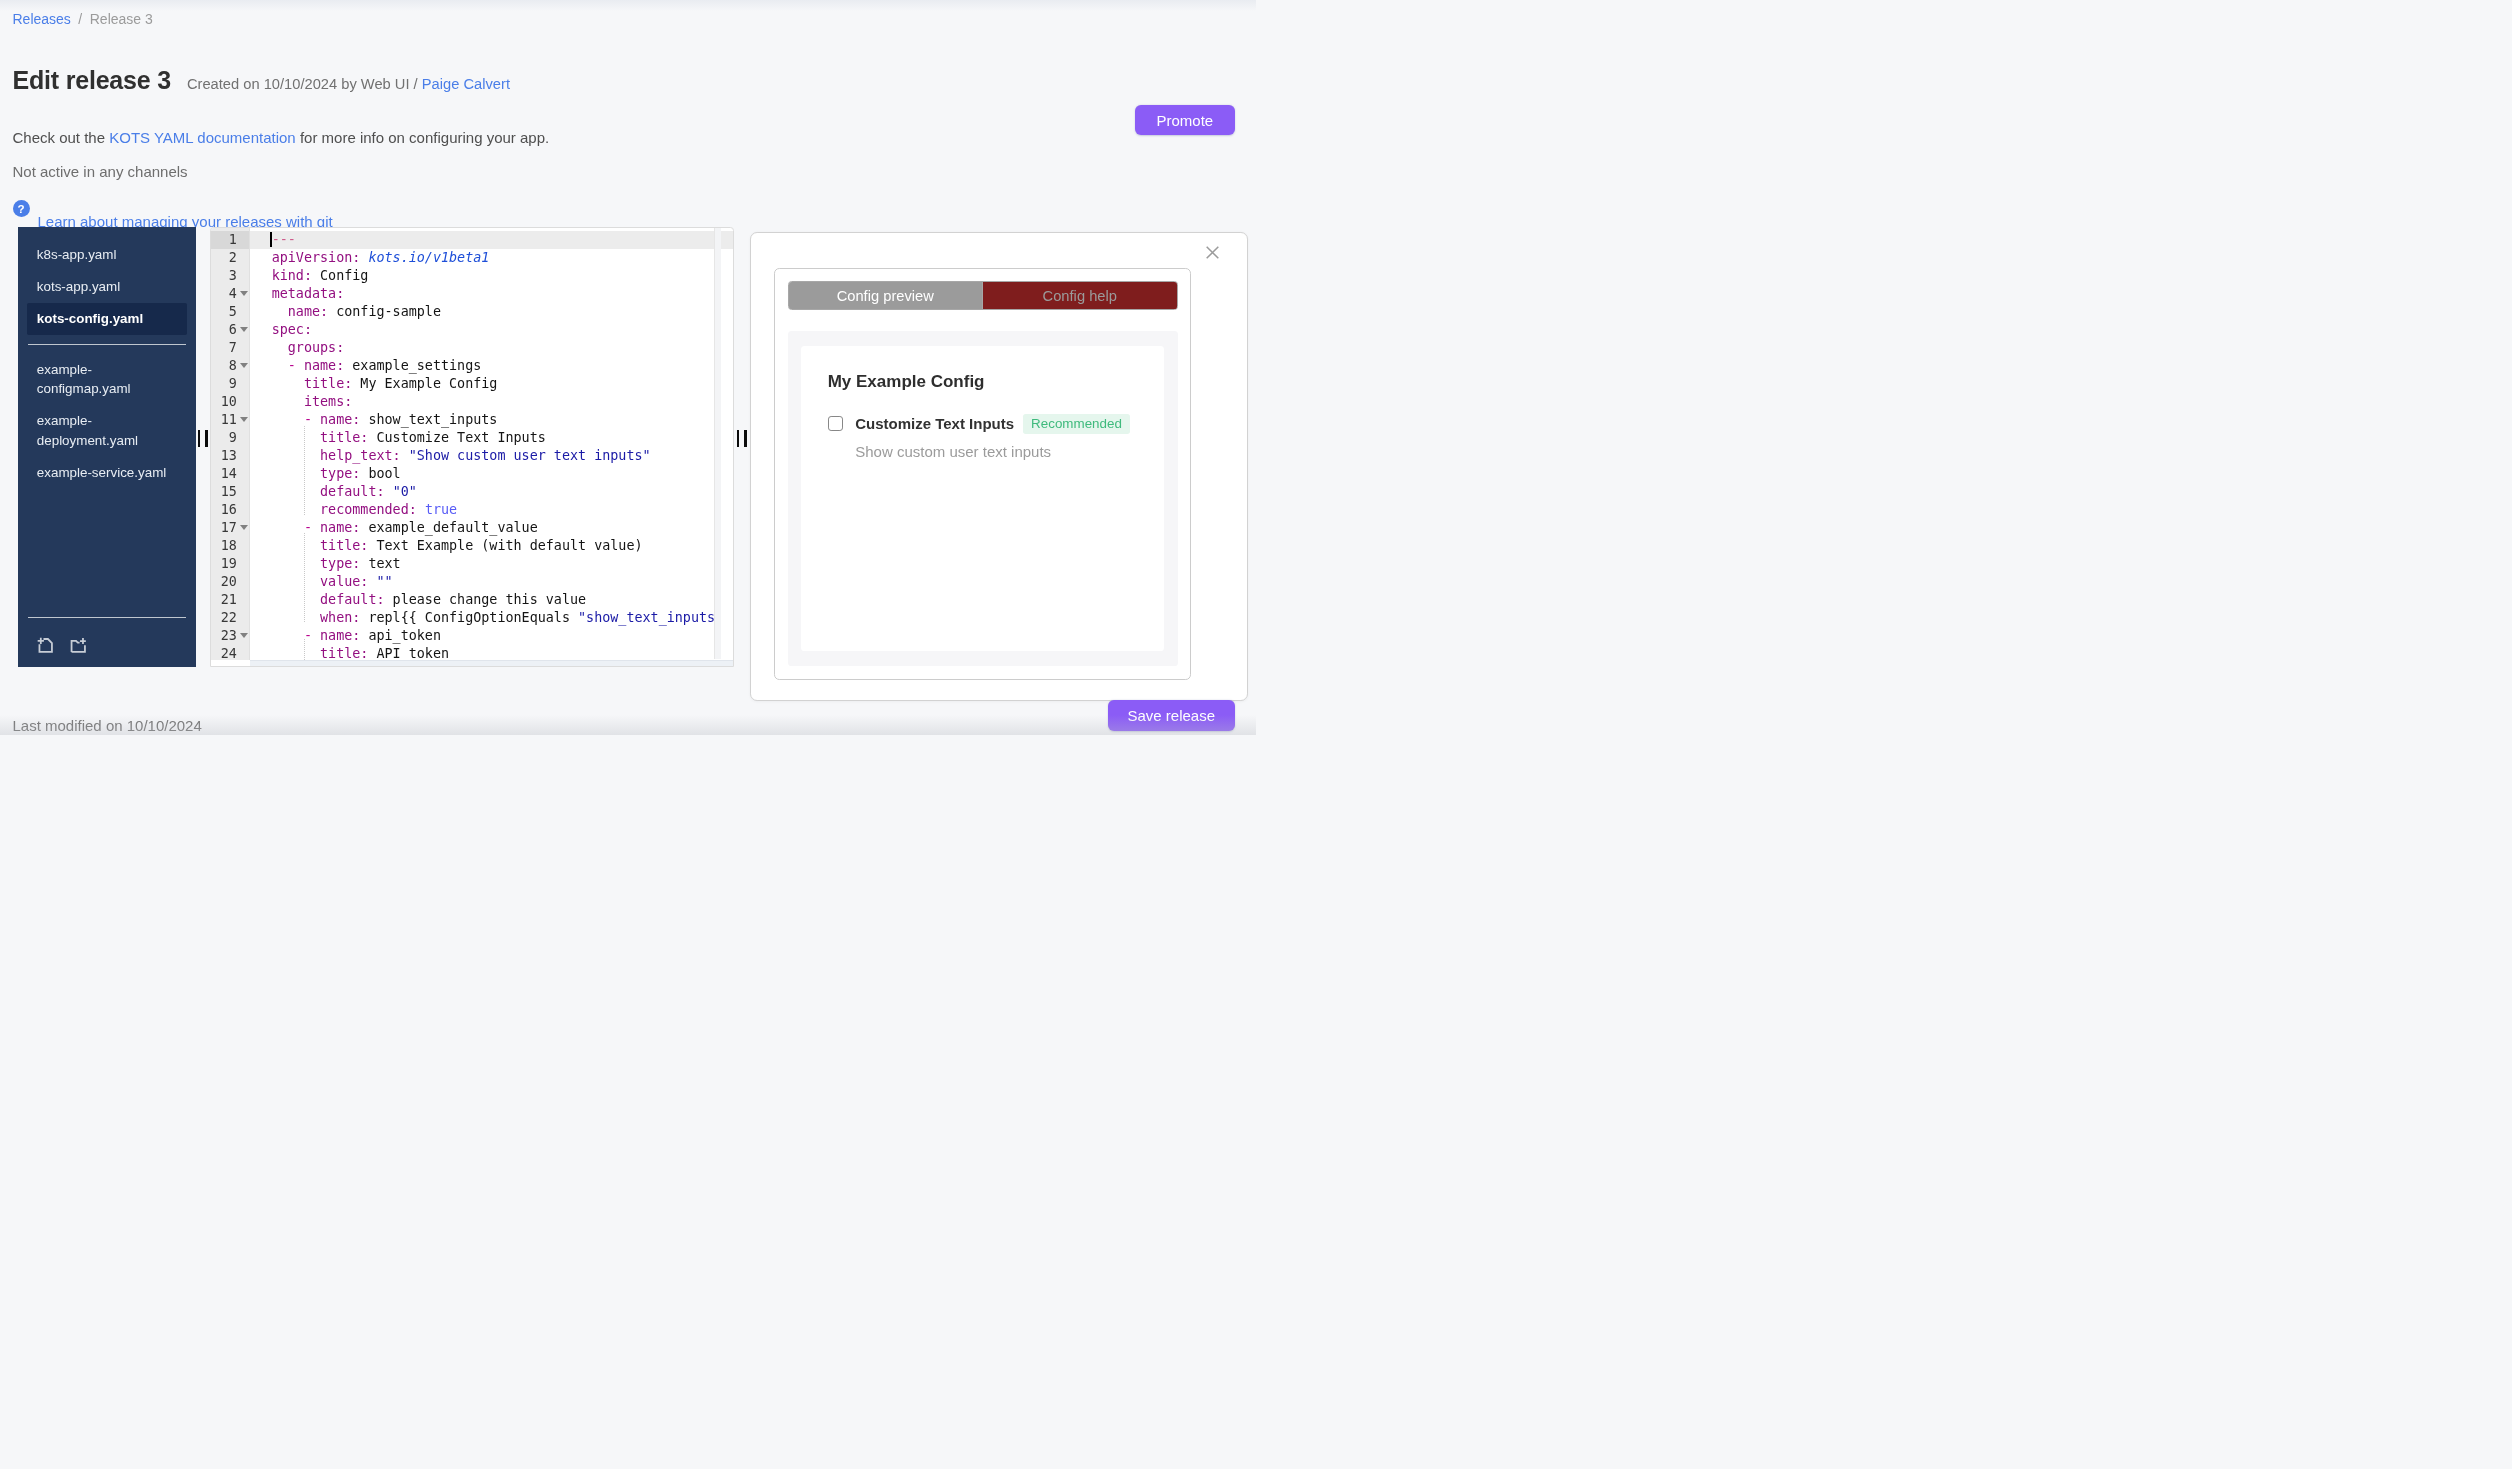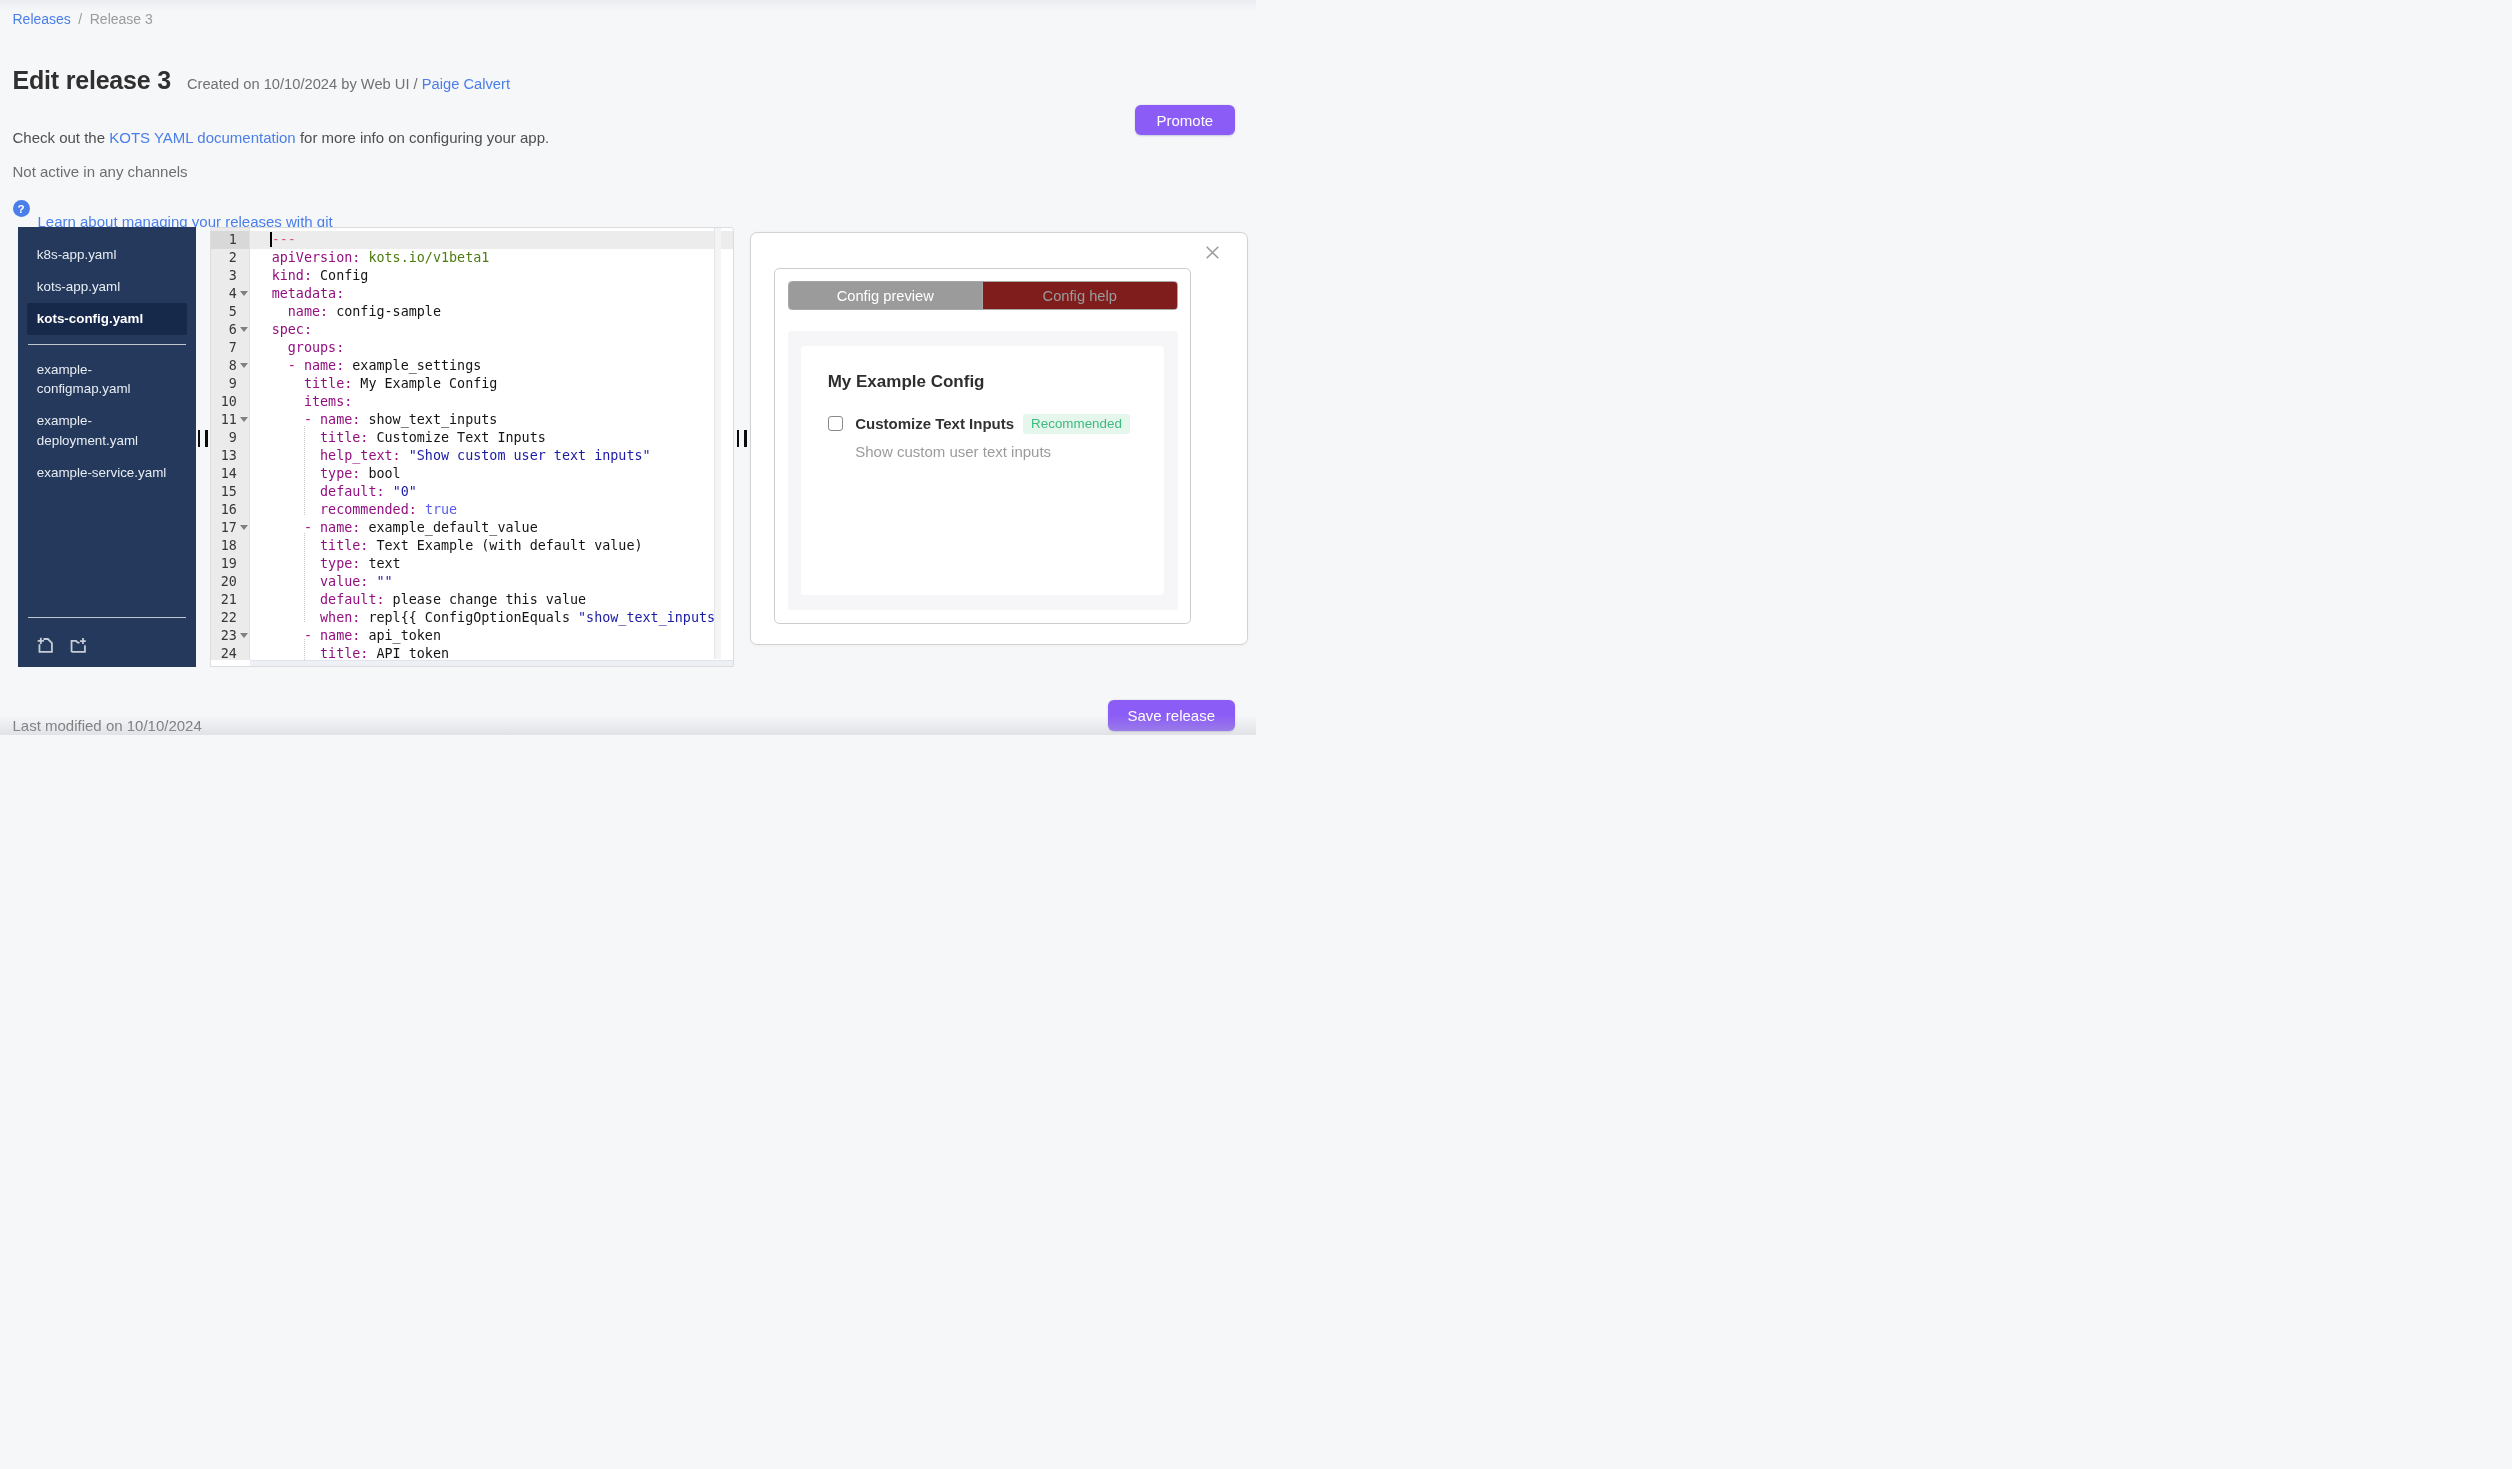--- a/index.html
+++ b/index.html
@@ -63,21 +63,21 @@
                font-family:"DejaVu Sans Mono",monospace;font-size:13.4px;}
   .code-line{height:18px;line-height:18px;white-space:pre;padding-left:21.4px;position:relative;}
   .code-line.active{background:#ececec;}
   .caret{position:absolute;left:19.6px;top:0.9px;width:1.8px;height:15px;background:#000;}
   .indent-guide{position:absolute;width:0;border-left:0.9px dotted #c8c8c8;}
   .vtrack{position:absolute;right:11.6px;top:0;bottom:7.1px;width:7.1px;background:#f3f4f6;border-left:0.9px solid #e6e6e6;}
   .htrack{position:absolute;left:39px;right:0;bottom:0;height:6.2px;background:#edf1f6;border-top:0.9px solid #e0e5ec;}
 
   
   .preview-card{width:498px;flex:none;background:#fff;border:0.9px solid #d2d2d2;border-radius:7.1px;
-                margin-top:4.5px;height:413px;position:relative;box-shadow:0 0.9px 2.7px rgba(0,0,0,0.04);}
+                margin-top:4.5px;height:469px;position:relative;box-shadow:0 0.9px 2.7px rgba(0,0,0,0.04);}
   .close-x{position:absolute;top:11.6px;right:26px;width:17px;height:17px;cursor:pointer;}
   .tabs-card{position:absolute;left:23px;right:56px;top:35px;bottom:19.6px;border:0.9px solid #cccccc;
              border-radius:5.3px;padding:12.5px;display:flex;flex-direction:column;}
   .tabbar{display:flex;height:29px;border:0.9px solid #a7a7a7;border-radius:3.6px;overflow:hidden;flex:none;}
   .tab{flex:1;display:flex;align-items:center;justify-content:center;font-size:14.7px;color:#9b9b9b;
        background:#7f1d1d;cursor:pointer;}
   .tab.active{background:#9b9b9b;color:#fff;}
   .tab + .tab{border-left:0.9px solid #a7a7a7;}
   .gray-box{margin-top:20.5px;background:#f6f6f8;border-radius:3.6px;flex:1;padding:15px 13.4px;}
   .white-card{background:#fff;border-radius:3.6px;height:100%;padding:14.3px 14.3px;}
@@ -188,21 +188,21 @@
           <div class="gutter-line"><span>19</span></div>
           <div class="gutter-line"><span>20</span></div>
           <div class="gutter-line"><span>21</span></div>
           <div class="gutter-line"><span>22</span></div>
           <div class="gutter-line"><span>23</span><span class="fold"></span></div>
           <div class="gutter-line"><span>24</span></div>
           <div class="gutter-line"><span>25</span></div>
         </div>
       <div class="editor-code">
           <div class="code-line active"><span style="color: rgb(206, 92, 140);">---</span><span class="caret"></span></div>
-          <div class="code-line"><span style="color: rgb(147, 15, 128);">apiVersion:</span><span style="color: #4d7c0f;"> kots.io/v1beta1</span></div>
+          <div class="code-line"><span style="color: rgb(147, 15, 128);">apiVersion:</span><span style="color: #1d4ed8; font-style: italic;"> kots.io/v1beta1</span></div>
           <div class="code-line"><span style="color: rgb(147, 15, 128);">kind:</span><span style="color: rgb(20, 20, 20);"> Config</span></div>
           <div class="code-line"><span style="color: rgb(147, 15, 128);">metadata:</span></div>
           <div class="code-line"><span style="color: rgb(20, 20, 20);">  </span><span style="color: rgb(147, 15, 128);">name:</span><span style="color: rgb(20, 20, 20);"> config-sample</span></div>
           <div class="code-line"><span style="color: rgb(147, 15, 128);">spec:</span></div>
           <div class="code-line"><span style="color: rgb(20, 20, 20);">  </span><span style="color: rgb(147, 15, 128);">groups:</span></div>
           <div class="code-line"><span style="color: rgb(20, 20, 20);">  </span><span style="color: rgb(185, 6, 143);">-</span><span style="color: rgb(20, 20, 20);"> </span><span style="color: rgb(147, 15, 128);">name:</span><span style="color: rgb(20, 20, 20);"> example_settings</span></div>
           <div class="code-line"><span style="color: rgb(20, 20, 20);">    </span><span style="color: rgb(147, 15, 128);">title:</span><span style="color: rgb(20, 20, 20);"> My Example Config</span></div>
           <div class="code-line"><span style="color: rgb(20, 20, 20);">    </span><span style="color: rgb(147, 15, 128);">items:</span></div>
           <div class="code-line"><span style="color: rgb(20, 20, 20);">    </span><span style="color: rgb(185, 6, 143);">-</span><span style="color: rgb(20, 20, 20);"> </span><span style="color: rgb(147, 15, 128);">name:</span><span style="color: rgb(20, 20, 20);"> show_text_inputs</span></div>
           <div class="code-line"><span style="color: rgb(20, 20, 20);">      </span><span style="color: rgb(147, 15, 128);">title:</span><span style="color: rgb(20, 20, 20);"> Customize Text Inputs</span></div>

